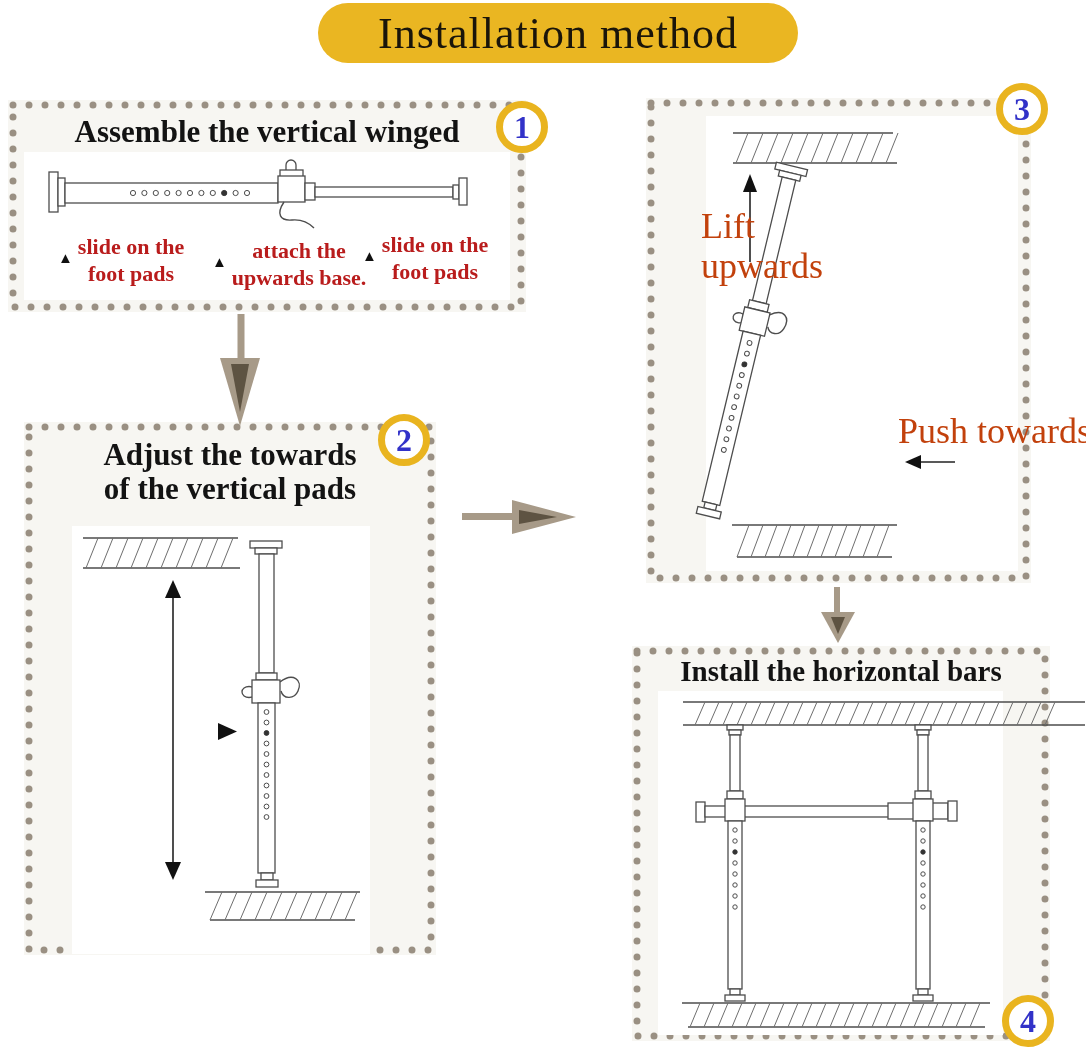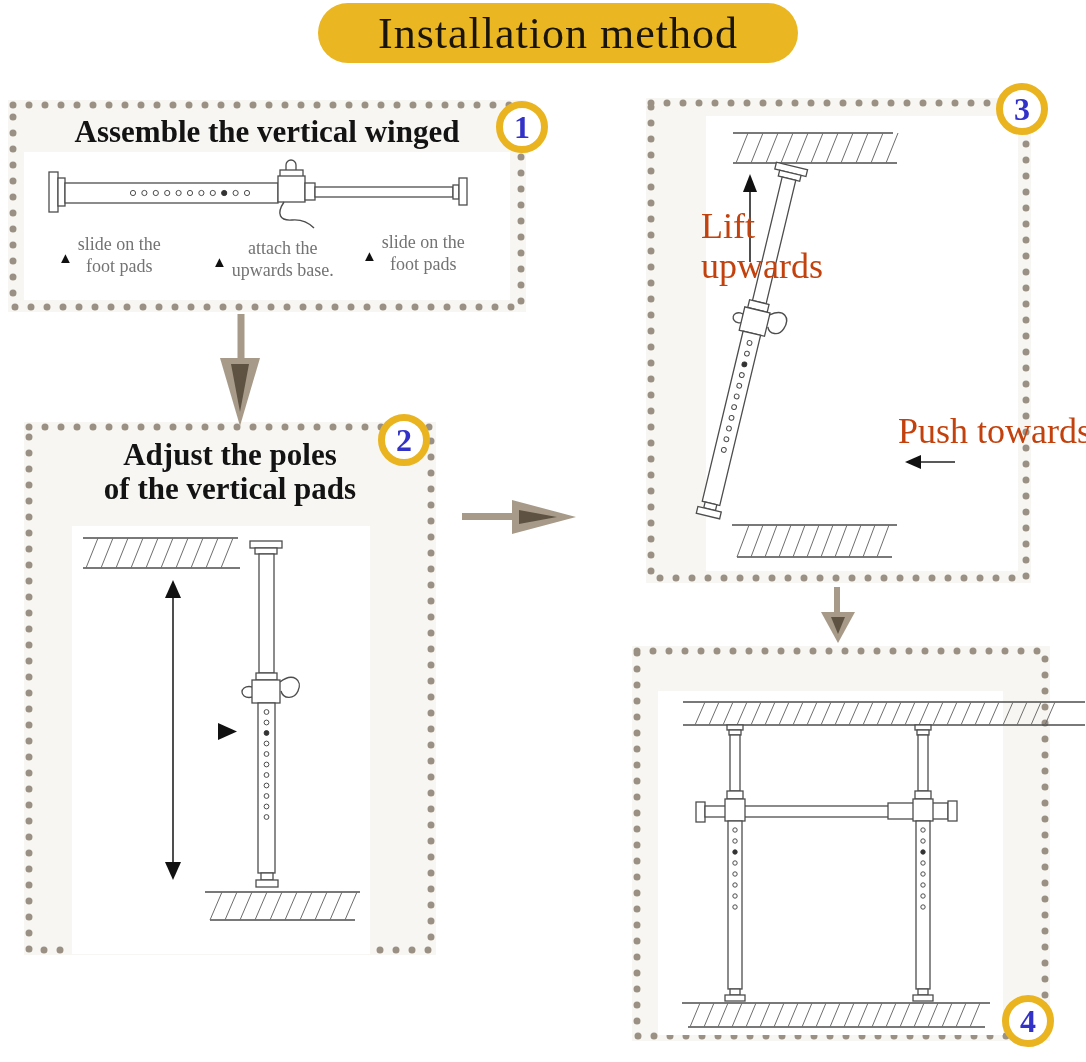--- a/index.html
+++ b/index.html
@@ -13,21 +13,21 @@
   .inner-white{position:absolute;background:#ffffff;}
   .heading{position:absolute;left:0;width:100%;text-align:center;font-weight:bold;color:#131313;white-space:nowrap;}
   .h1{top:14px;font-size:31px;}
   .h2{top:16px;font-size:31px;line-height:1.1;}
   .h4{top:9px;font-size:29px;}
   .badge{position:absolute;width:38px;height:38px;border:7px solid #e9b41f;border-radius:50%;
          background:#ffffff;display:flex;align-items:center;justify-content:center;
          font-size:32px;font-weight:bold;color:#3232c8;z-index:6;}
   .p1-label{position:absolute;display:flex;gap:5px;}
   .tri{font-size:15px;line-height:1;padding-top:17px;color:#101010;}
-  .lbl-text{font-size:18px;font-weight:normal;line-height:1.22;text-align:center;color:#737373;}
+  .lbl-text{font-size:22px;font-weight:bold;line-height:1.22;text-align:center;color:#b91c1c;}
   .note{position:absolute;font-weight:normal;color:#c2410c;font-size:36px;line-height:1.12;}
   .nowrap{white-space:nowrap;}
   svg{position:absolute;overflow:visible;}
   .draw{stroke:#4d4d4d;stroke-width:1.3;fill:#ffffff;}
   .draw-line{stroke:#4d4d4d;stroke-width:1.4;fill:none;}
   .hatch{stroke:#6e6e6e;stroke-width:1;fill:none;}
   .hole{stroke:#4d4d4d;stroke-width:1;fill:#ffffff;}
   .hole-filled{stroke:#333;fill:#333;}
   .blackfill{fill:#111;stroke:none;}
 </style>
@@ -89,21 +89,21 @@
       </span>
     </div>
   </section>
 
   <section class="panel" style="left:24px;top:422px;width:412px;height:533px;">
     <svg class="dots-border" width="412" height="533">
       <rect x="5" y="5" width="402" height="523" fill="none" stroke="#9a9083" stroke-width="7" stroke-linecap="round" stroke-dasharray="0 16"></rect>
     </svg>
     <div class="inner-white" style="left:48px;top:104px;width:298px;height:428px;"></div>
     <div class="heading h2">
-      <div>Adjust the poles</div>
+      <div>Adjust the towards</div>
       <div>of the vertical pads</div>
     </div>
 
     <svg style="left:52px;top:108px;" width="300" height="424">
 
       <path class="draw-line" d="M7 8 H162 M7 38 H164"></path>
       <path class="hatch" d="M10 38 L22 8 M25 38 L37 8 M40 38 L52 8 M55 38 L67 8 M70 38 L82 8 M85 38 L97 8 M100 38 L112 8 M115 38 L127 8 M130 38 L142 8 M145 38 L157 8"></path>
 
       <line x1="97" y1="62" x2="97" y2="338" stroke="#222" stroke-width="1.6"></line>
       <polygon class="blackfill" points="89,68 105,68 97,50"></polygon>
@@ -188,20 +188,21 @@
       <div>upwards</div>
     </div>
     <div class="note nowrap" style="left:228px;top:313px;margin-left:24px;">Push towards</div>
   </section>
 
   <section class="panel" style="left:632px;top:646px;width:418px;height:395px;">
     <svg class="dots-border" width="418" height="395">
       <rect x="5" y="5" width="408" height="385" fill="none" stroke="#9a9083" stroke-width="7" stroke-linecap="round" stroke-dasharray="0 16"></rect>
     </svg>
     <div class="inner-white" style="left:26px;top:45px;width:345px;height:344px;"></div>
+    <div class="heading h4">Install the horizontal bars</div>
 
     <svg style="left:28px;top:44px;" width="430" height="350">
 
       <path class="draw-line" d="M23 12 H425 M23 35 H425"></path>
       <path class="hatch" d="M35 35 L45 12 M49 35 L59 12 M63 35 L73 12 M77 35 L87 12 M91 35 L101 12 M105 35 L115 12 M119 35 L129 12 M133 35 L143 12 M147 35 L157 12 M161 35 L171 12 M175 35 L185 12 M189 35 L199 12 M203 35 L213 12 M217 35 L227 12 M231 35 L241 12 M245 35 L255 12 M259 35 L269 12 M273 35 L283 12 M287 35 L297 12 M301 35 L311 12 M315 35 L325 12 M329 35 L339 12 M343 35 L353 12 M357 35 L367 12 M371 35 L381 12 M385 35 L395 12"></path>
 
       <rect class="draw" x="36" y="112" width="9" height="20"></rect>
       <rect class="draw" x="45" y="116" width="243" height="11"></rect>
       <rect class="draw" x="228" y="113" width="60" height="16"></rect>
       <rect class="draw" x="288" y="111" width="9" height="20"></rect>

